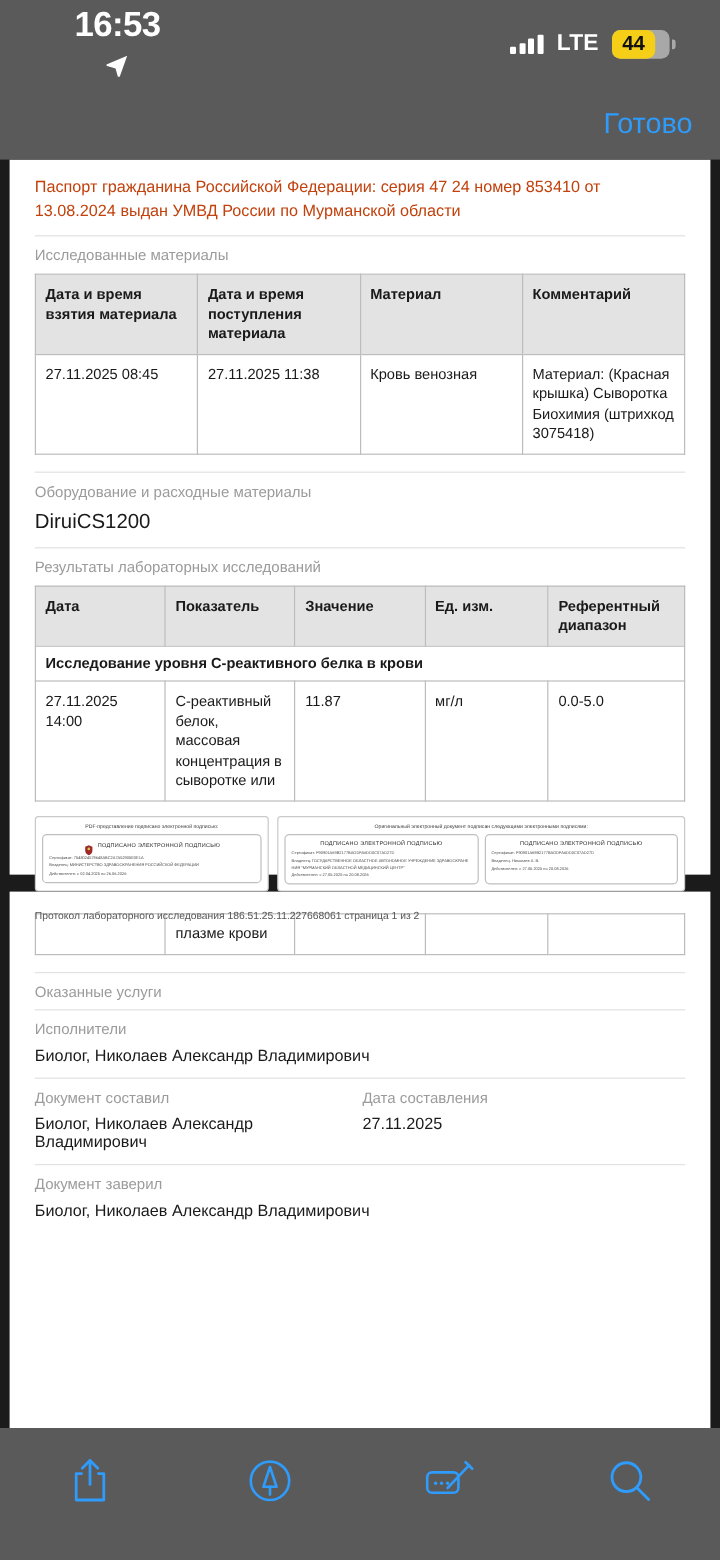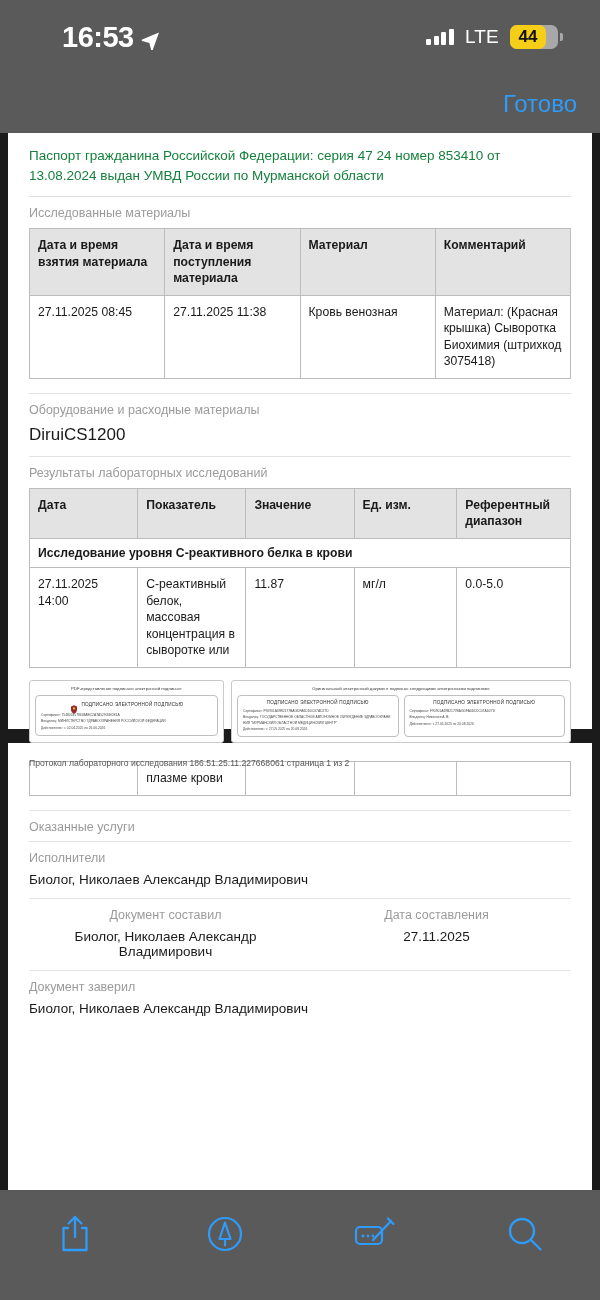--- a/index.html
+++ b/index.html
@@ -11,31 +11,31 @@
   }
   .screen { position: relative; width: 600px; height: 1300px; background: #5a5a5a; }
 
   
   .statusbar {
     position: absolute; top: 0; left: 0; width: 600px; height: 74px;
     display: flex; align-items: center; justify-content: space-between;
     padding: 0 42px 0 62px;
     color: #fff;
   }
-  .sb-left { display: flex; align-items: flex-end; gap: 7px; }
+  .sb-left { display: flex; align-items: center; gap: 7px; flex-direction: column; }
   .sb-time { font-size: 29px; font-weight: 600; letter-spacing: -0.5px; }
   .loc-arrow { display: block; }
   .sb-right { display: flex; align-items: center; gap: 11px; }
   .signal { display: flex; align-items: flex-end; gap: 2.5px; height: 16px; }
   .signal i { display: block; width: 5px; background: #fff; border-radius: 1px; }
   .signal i:nth-child(1) { height: 6px; }
   .signal i:nth-child(2) { height: 9px; }
   .signal i:nth-child(3) { height: 13px; }
   .signal i:nth-child(4) { height: 16px; }
-  .lte { font-size: 19px; font-weight: 400; letter-spacing: 0.2px; }
+  .lte { font-size: 19px; font-weight: 700; letter-spacing: 0.2px; }
   .battery {
     position: relative; width: 48px; height: 24px;
     border-radius: 7px; background: #a8a8a8; display: flex; align-items: center;
   }
   .battery::after {
     content: ""; position: absolute; right: -5px; top: 8px;
     width: 3px; height: 8px; background: #a8a8a8; border-radius: 0 2px 2px 0;
   }
   .batt-fill {
     position: absolute; left: 0; top: 0; height: 24px; width: 36px;
@@ -70,21 +70,21 @@
   }
   .page {
     background: #ffffff; margin: 0 auto; width: 584px;
     color: #1a1a1a;
   }
   .page-1 { height: 596px; padding: 13px 21px 0 21px; }
   .page-gap { height: 14px; background: #1b1b1b; }
   .page-2 { height: 447px; padding: 18px 21px 0 21px; }
 
   .passport-line {
-    font-size: 13.5px; line-height: 20px; color: #15803d;
+    font-size: 13.5px; line-height: 20px; color: #c2410c;
     padding-bottom: 10px;
   }
   .divider { height: 1px; background: #e2e2e2; margin: 0 0 9px 0; }
   .section-label {
     font-size: 12.5px; color: #9b9b9b; padding-bottom: 8px;
   }
   .section-value {
     font-size: 17px; color: #1a1a1a; padding-bottom: 11px;
   }
 
@@ -140,21 +140,21 @@
     font-size: 3.3px; color: #4a4a4a; line-height: 5.2px;
     padding-top: 1.4px; word-break: break-all;
   }
   .footer-note {
     font-size: 8.6px; color: #555; padding-top: 7px;
   }
 
   
   .field-label { font-size: 12.5px; color: #9b9b9b; padding-bottom: 7px; }
   .field-value { font-size: 13.5px; color: #1a1a1a; padding-bottom: 11px; }
-  .two-col { display: flex; text-align: center; }
+  .two-col { display: flex; }
   .two-col .col-a { width: 273px; }
   .two-col .col-b { flex: 1; }
 
   
   .toolbar {
     position: absolute; left: 0; bottom: 0; width: 600px; height: 110px;
     background: #5a5a5a;
     display: flex; align-items: flex-start; padding-top: 16px;
   }
   .tb-btn {

